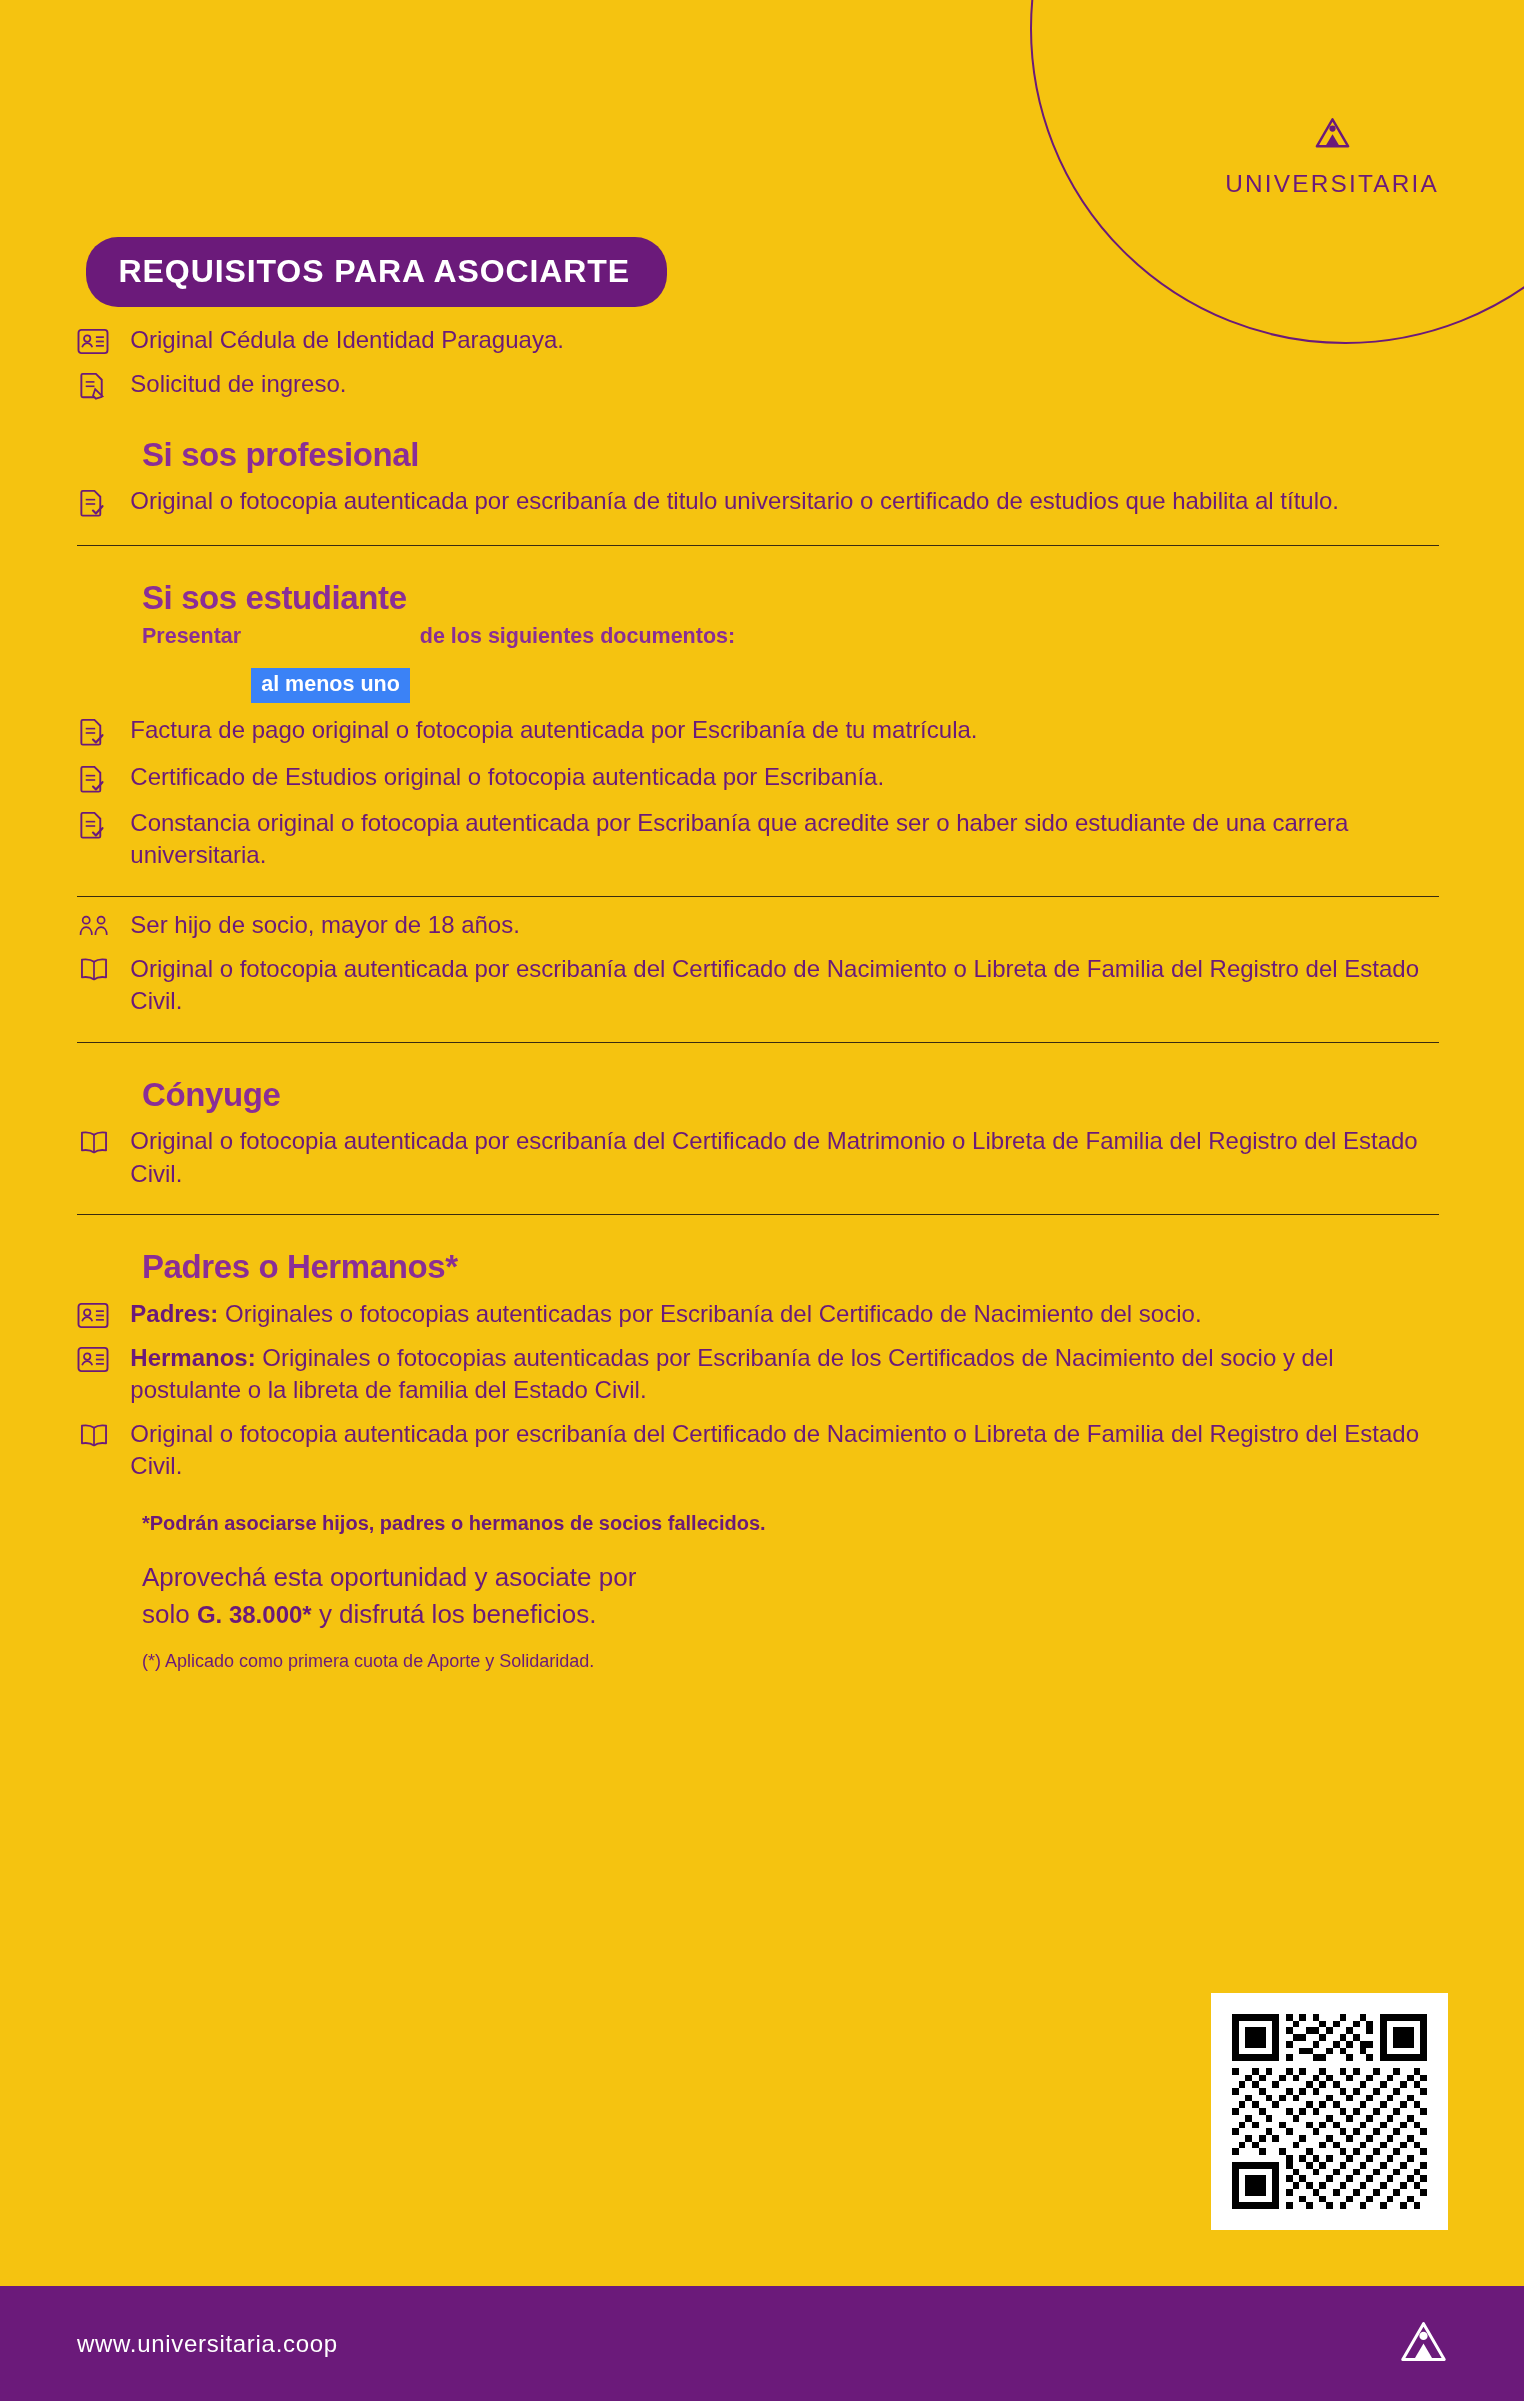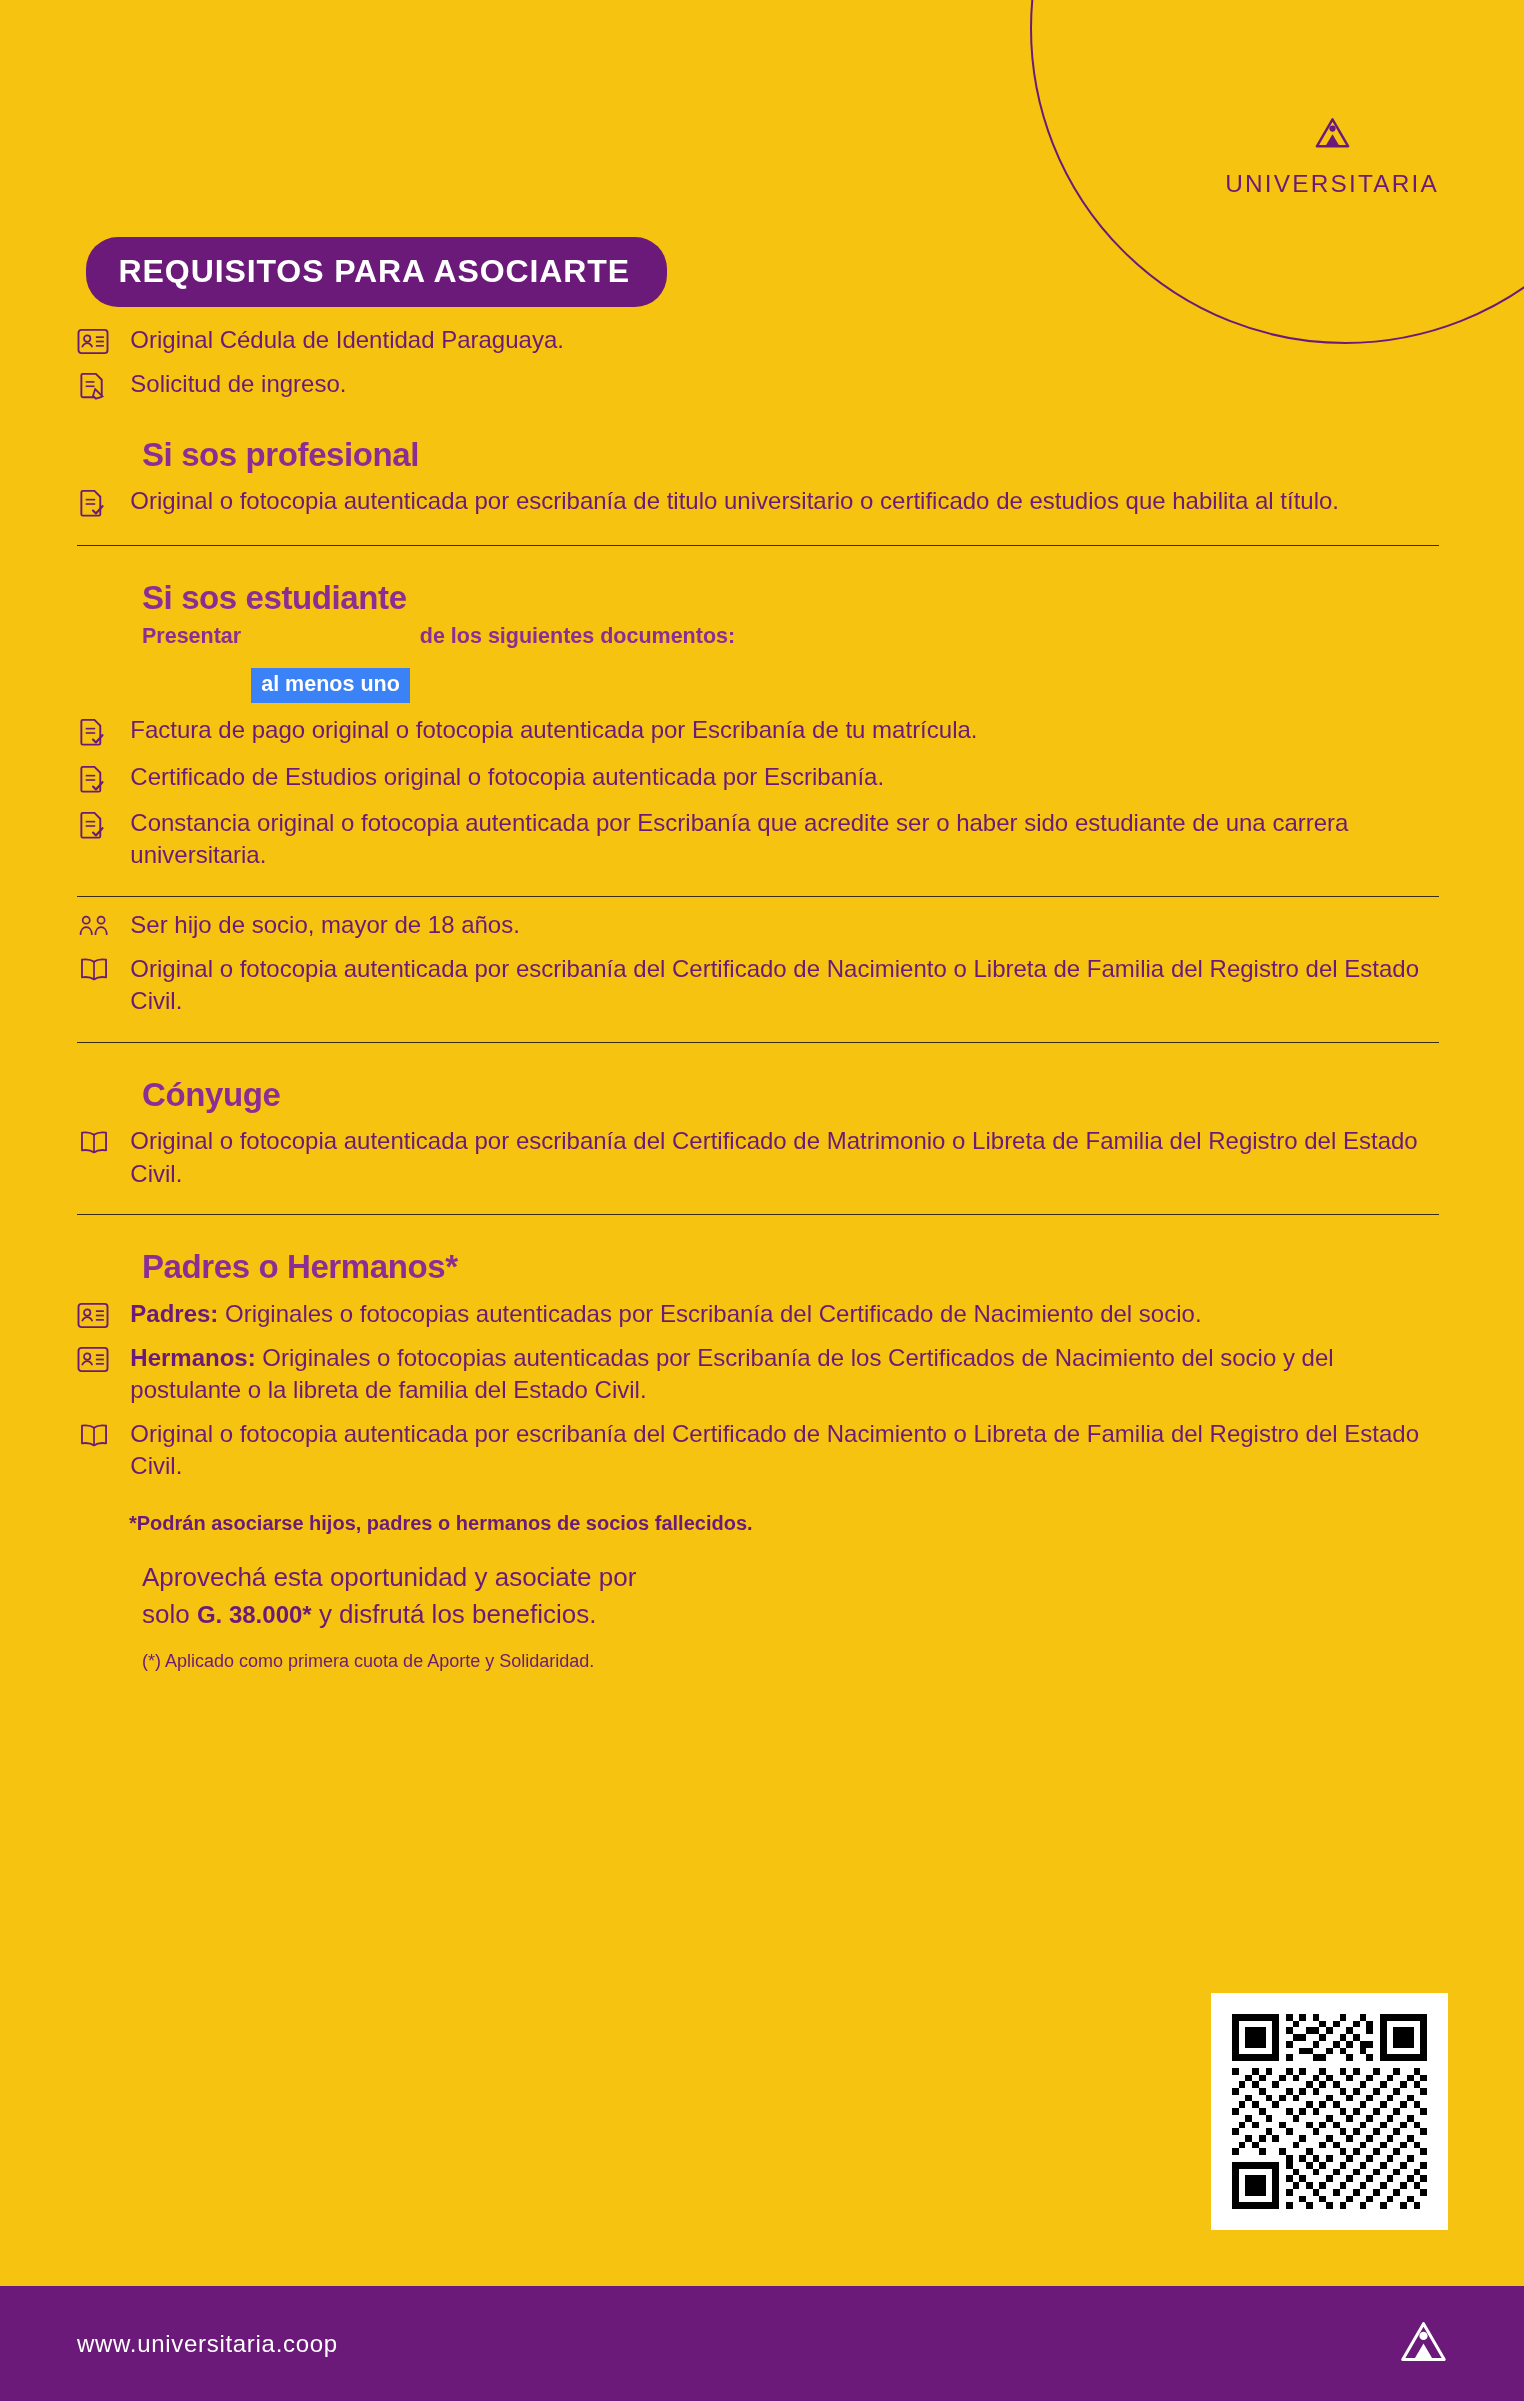--- a/index.html
+++ b/index.html
@@ -110,21 +110,21 @@
   hr.rule {
     border: none;
     border-top: 1.4px solid #3A2A10;
     margin: 24.4px 0 0 0;
   }
 
   .note {
     color: #6B1A7A;
     font-size: 20px;
     font-weight: bold;
-    margin: 29px 0 0 52px;
+    margin: 29px 0 0 65px;
   }
   .promo {
     color: #6B1A7A;
     font-size: 26px;
     line-height: 1.4;
     margin: 24.4px 0 0 65px;
     max-width: 789px;
   }
   .promo .big {
     font-size: 24px;

